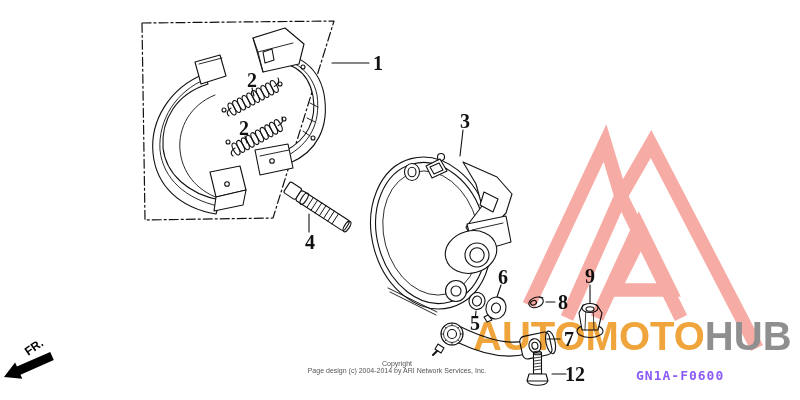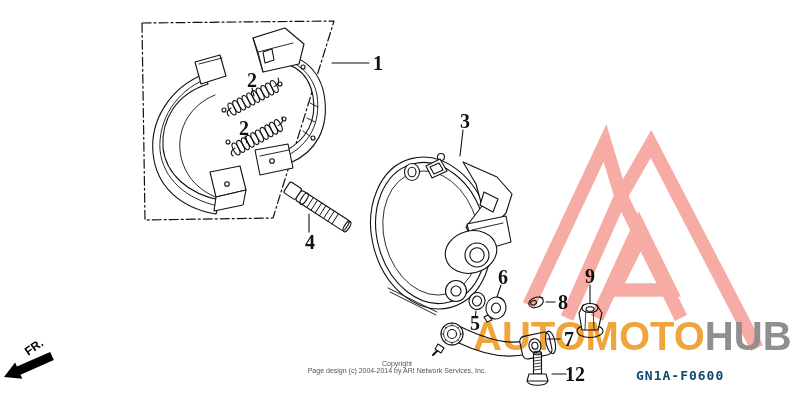--- a/index.html
+++ b/index.html
@@ -6,21 +6,21 @@
   .stage{position:relative;width:800px;height:400px;background:#fff;overflow:hidden;
          font-family:"Liberation Sans","DejaVu Sans",sans-serif;}
   .layer{position:absolute;left:0;top:0;width:800px;height:400px;}
   svg{display:block;}
   .callout{position:absolute;transform:translate(-50%,-50%);
            font:700 20px "Liberation Serif","DejaVu Serif",serif;color:#111;
            white-space:nowrap;line-height:1;cursor:pointer;}
   .copyright{position:absolute;left:297px;top:360px;width:200px;text-align:center;
              color:#555;font-size:7px;line-height:1.05;letter-spacing:0;}
   .copyright div{white-space:nowrap;}
-  .diagram-code{position:absolute;left:636px;top:368px;color:#0c4a6e;
+  .diagram-code{position:absolute;left:636px;top:368px;color:#8b5cf6;
                 font:700 13px "DejaVu Sans Mono","Liberation Mono",monospace;
                 letter-spacing:1px;white-space:nowrap;}
   .fr-label{position:absolute;left:22px;top:347px;color:#000;
             font:700 12px "Liberation Sans",sans-serif;
             transform:rotate(-35deg);transform-origin:left top;white-space:nowrap;}
   .watermark{position:absolute;left:0;top:0;width:800px;height:400px;
              mix-blend-mode:multiply;pointer-events:none;}
   .wm-text{position:absolute;left:473px;top:316px;
            font:700 40px "Liberation Sans",sans-serif;letter-spacing:0px;
            white-space:nowrap;line-height:1;}

